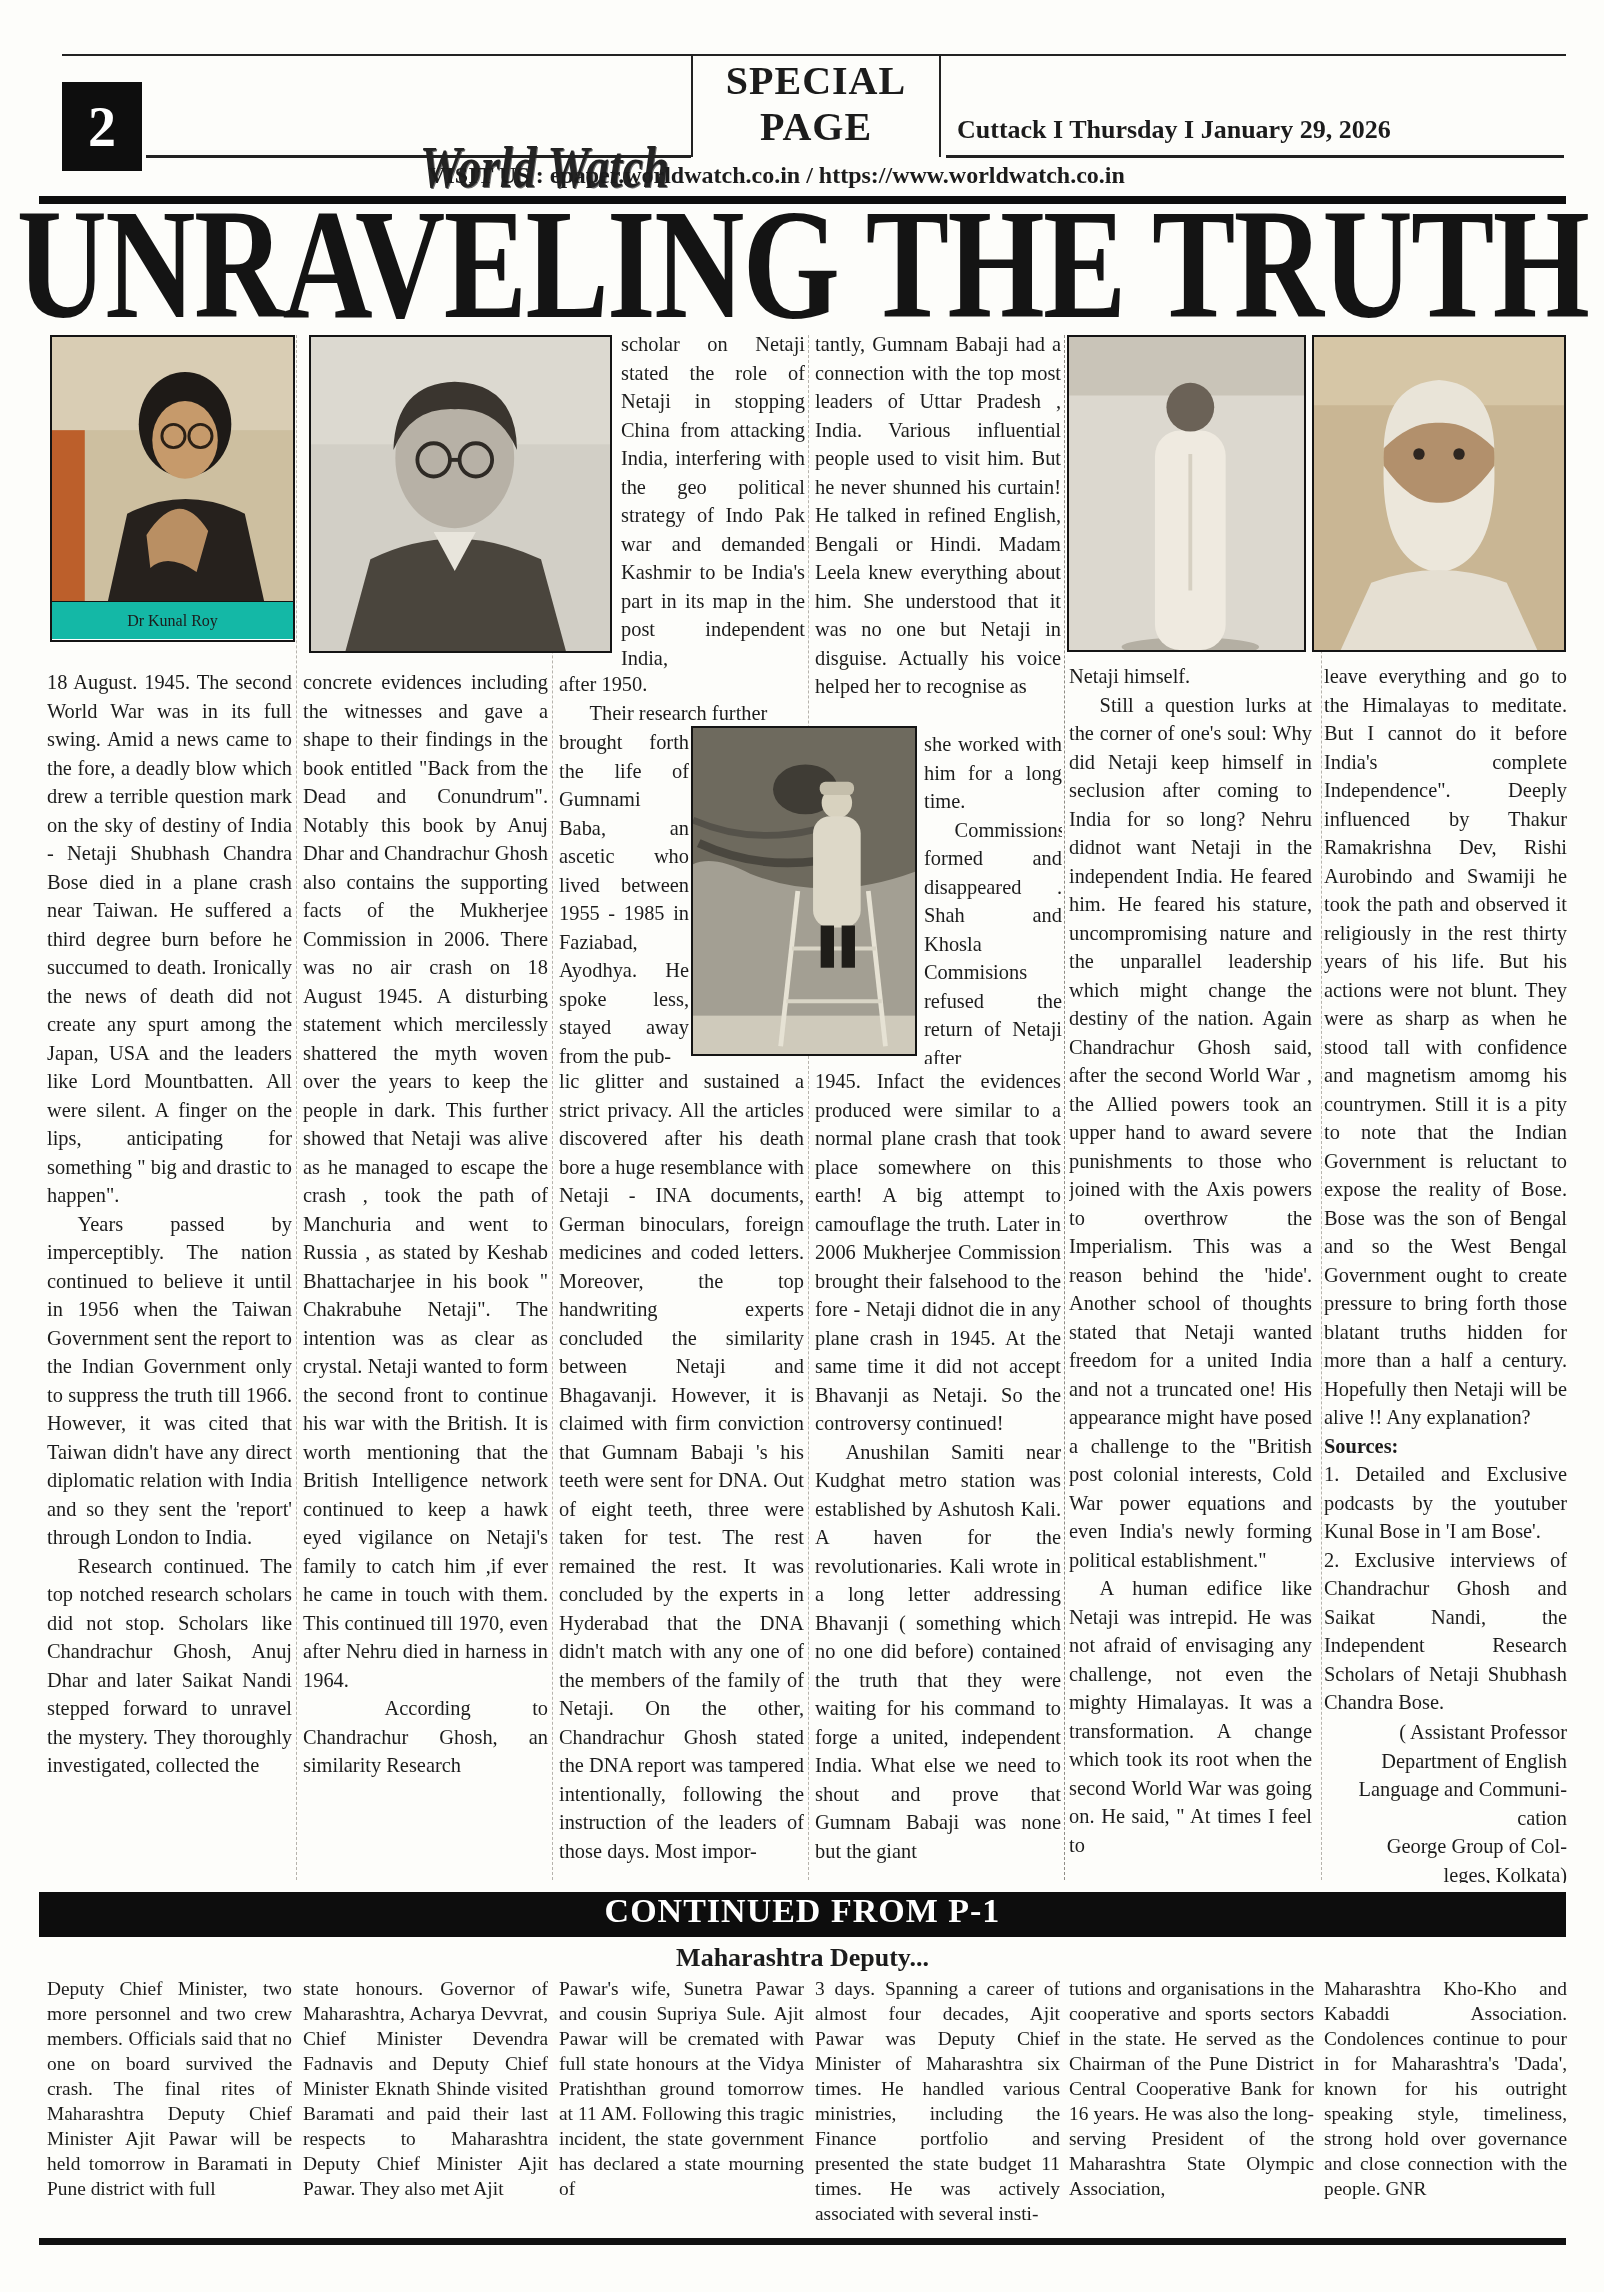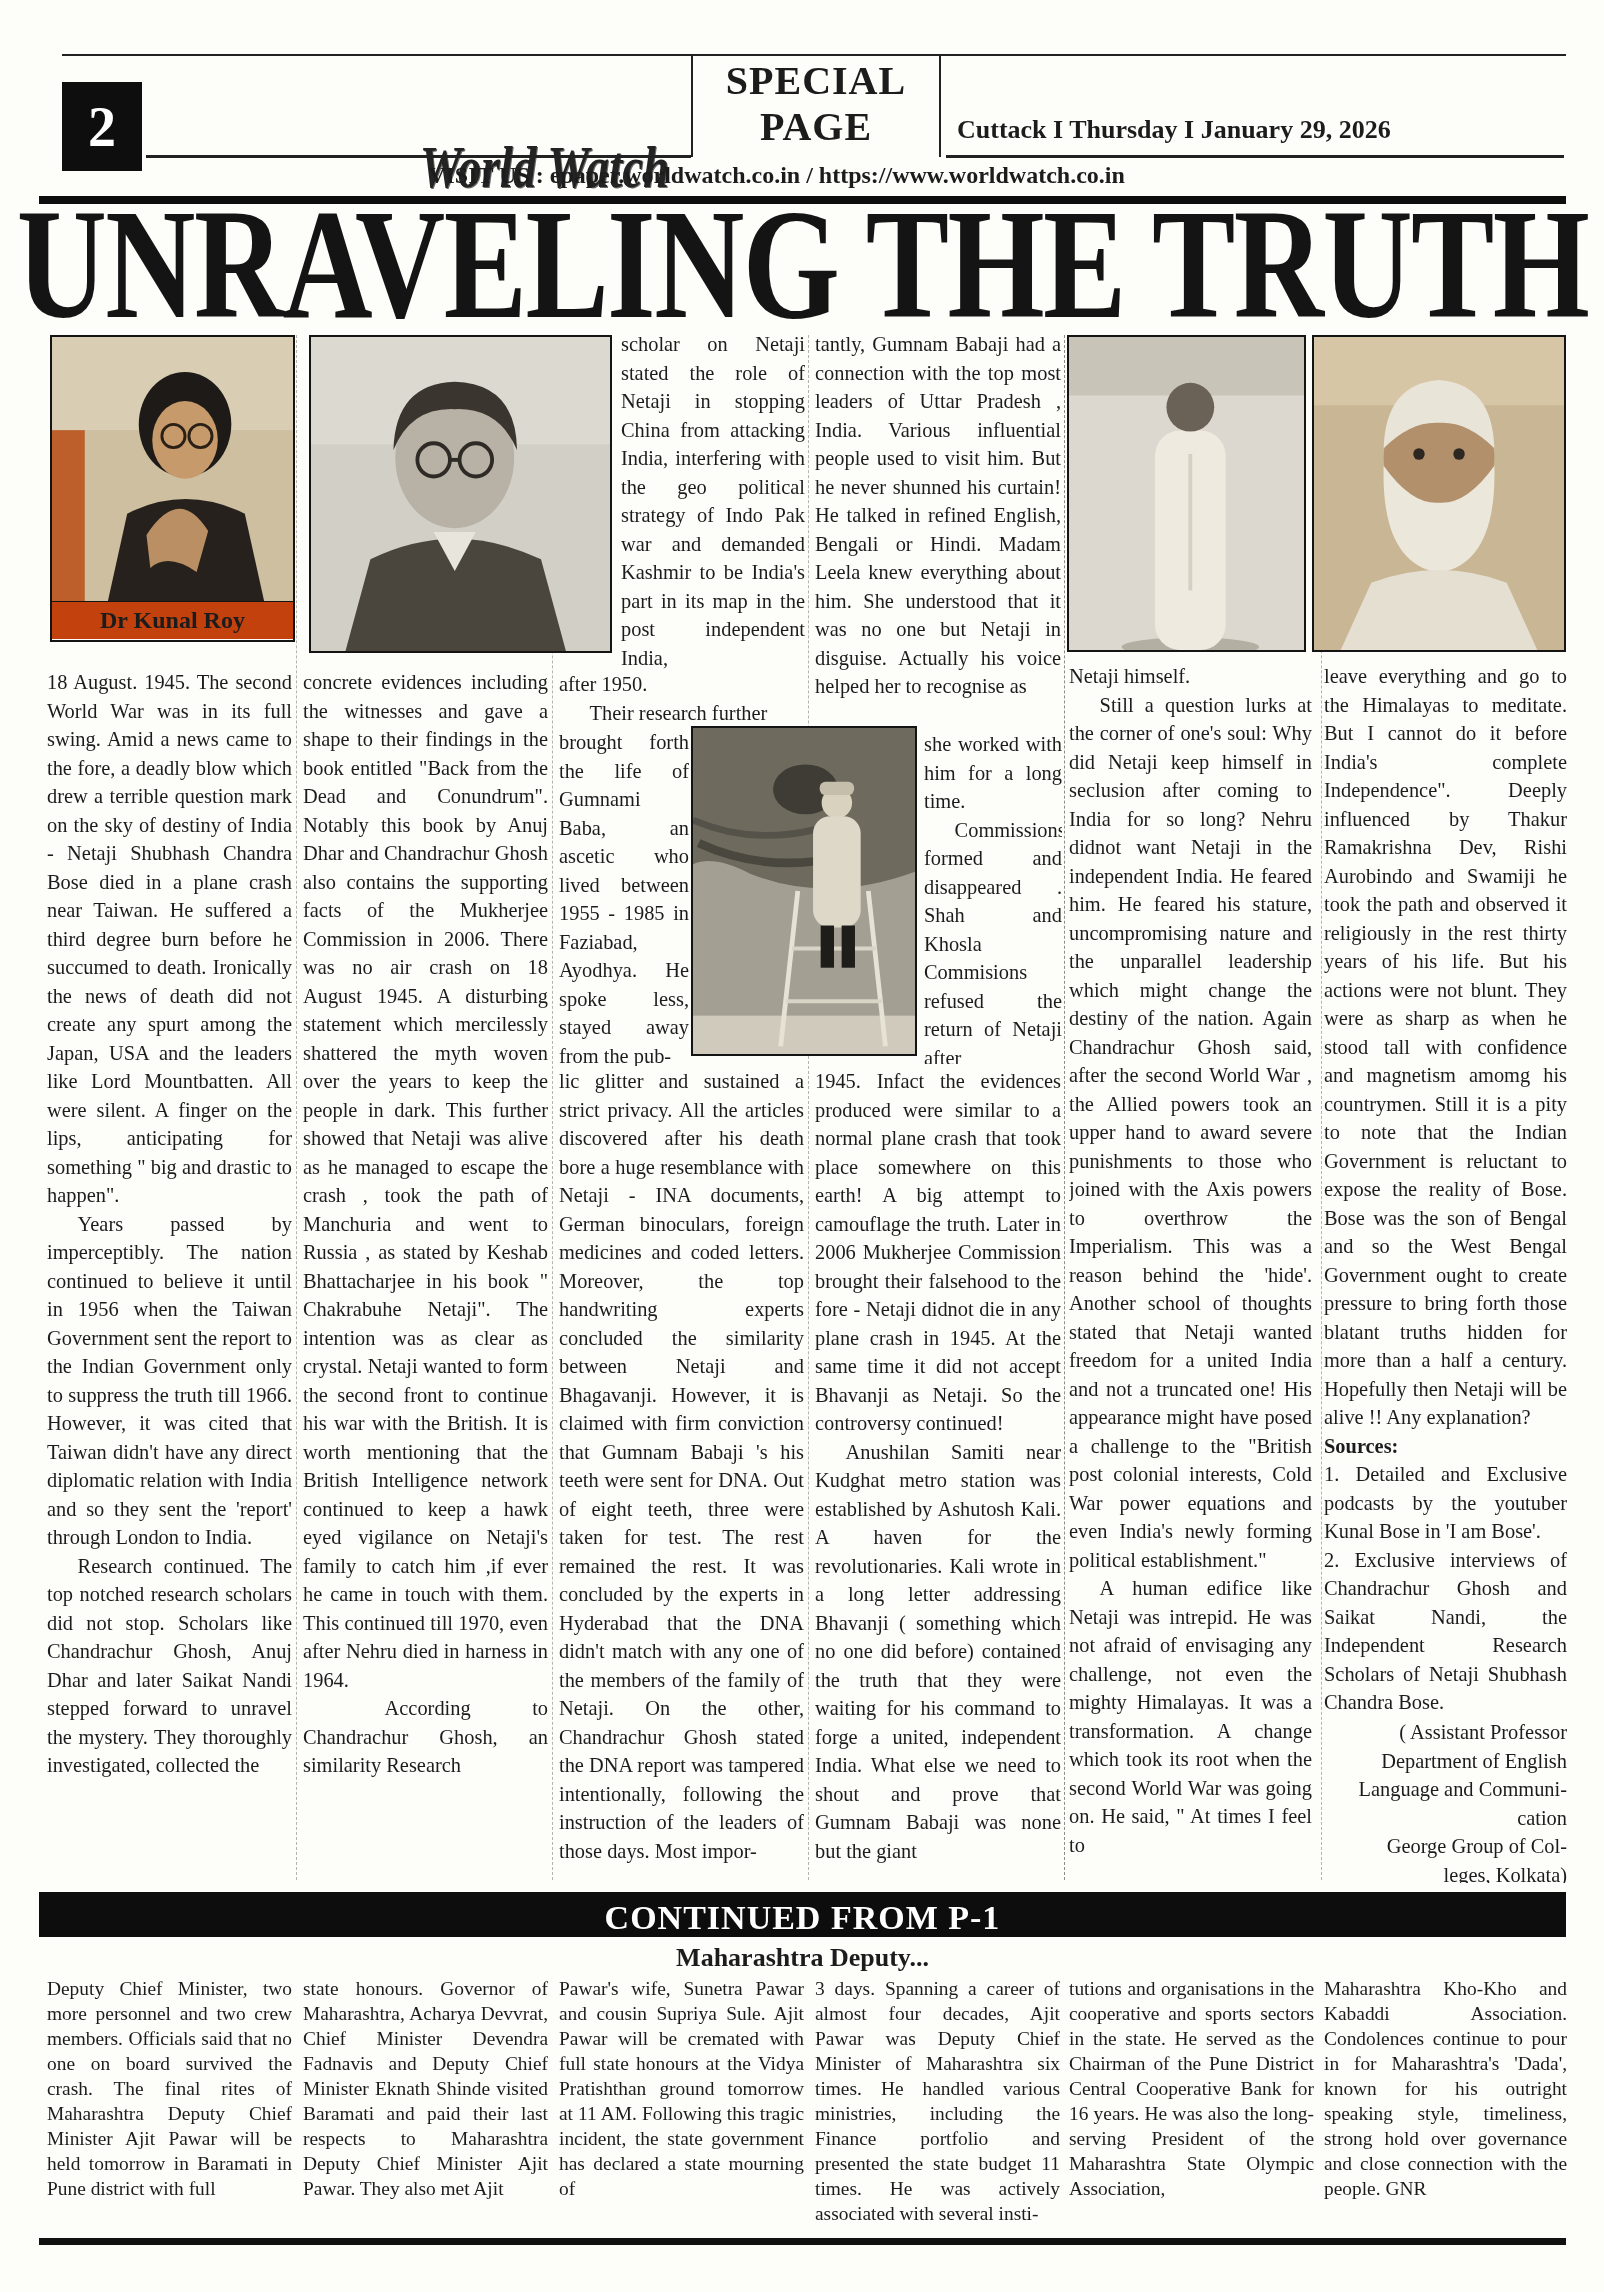--- a/index.html
+++ b/index.html
@@ -25,39 +25,39 @@
   
   .headline{left:39px;top:206px;width:1527px;height:116px;display:flex;align-items:center;justify-content:center;overflow:visible;text-align:center;}
   .headline span{font-size:147px;line-height:109px;font-weight:bold;letter-spacing:-1.9px;white-space:nowrap;
                  transform:scale(0.85,1.07);color:#141414;}
   
   .photo{border:2.9px solid #141414;background:#ccc;box-sizing:border-box;}
   .photo svg{display:block;width:100%;height:100%;}
   .photo1{left:50px;top:335px;width:245px;height:307px;background:#fff;}
   .photo1 .img{height:264px;}
   .caption{height:37px;border-top:1.9px solid #141414;display:flex;align-items:center;justify-content:center;
-           font-weight:bold;font-size:24px;background:#c2410c;}
+           font-weight:normal;font-size:16px;background:#14b8a6;}
   .photo2{left:309px;top:335px;width:303px;height:318px;}
   .photo3{left:691px;top:726px;width:226px;height:330px;}
   .photo4a{left:1067px;top:335px;width:239px;height:317px;}
   .photo4b{left:1312px;top:335px;width:254px;height:317px;}
   
   .colrule{top:335px;height:1545px;border-left:1px dashed #b6b3ac;width:0;}
   .colrule.dark{border-left:1px dashed #8f8c85;}
   
   .tx{font-size:20.4px;line-height:28.5px;text-align:justify;overflow:hidden;}
   .tx p{margin:0;text-indent:0;}
   .tx p + p{text-indent:1.5em;}
   .tx p.no-indent{text-indent:0;}
   .tx p.indent-4{text-indent:4em;}
   .tx p.bold{font-weight:bold;}
   .byline{text-align:right;white-space:pre-line;margin-top:1.9px;}
   
   .banner{left:39px;top:1892px;width:1527px;height:45px;background:#0d0d0d;color:#fff;
-          display:flex;align-items:flex-end;justify-content:center;font-weight:bold;font-size:34px;letter-spacing:1px;}
+          display:flex;align-items:flex-start;justify-content:center;font-weight:bold;font-size:34px;letter-spacing:1px;}
   .subhead{left:39px;top:1943px;width:1527px;text-align:center;font-weight:bold;font-size:26px;}
   .btx{font-size:19.4px;line-height:25px;text-align:justify;overflow:hidden;height:260px;font-family:Liberation Serif, serif;}
   .btx p{margin:0;}
   .bottom-rule{left:39px;top:2238px;width:1527px;height:6.8px;background:#111;}
 </style>
 </head>
 <body>
 
 <div class="page">
 

